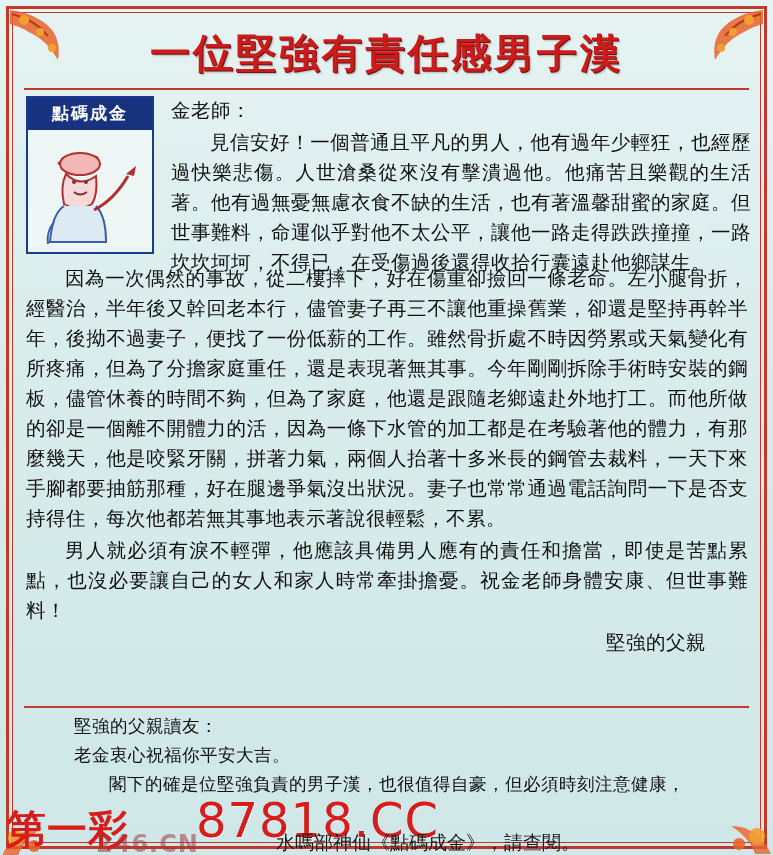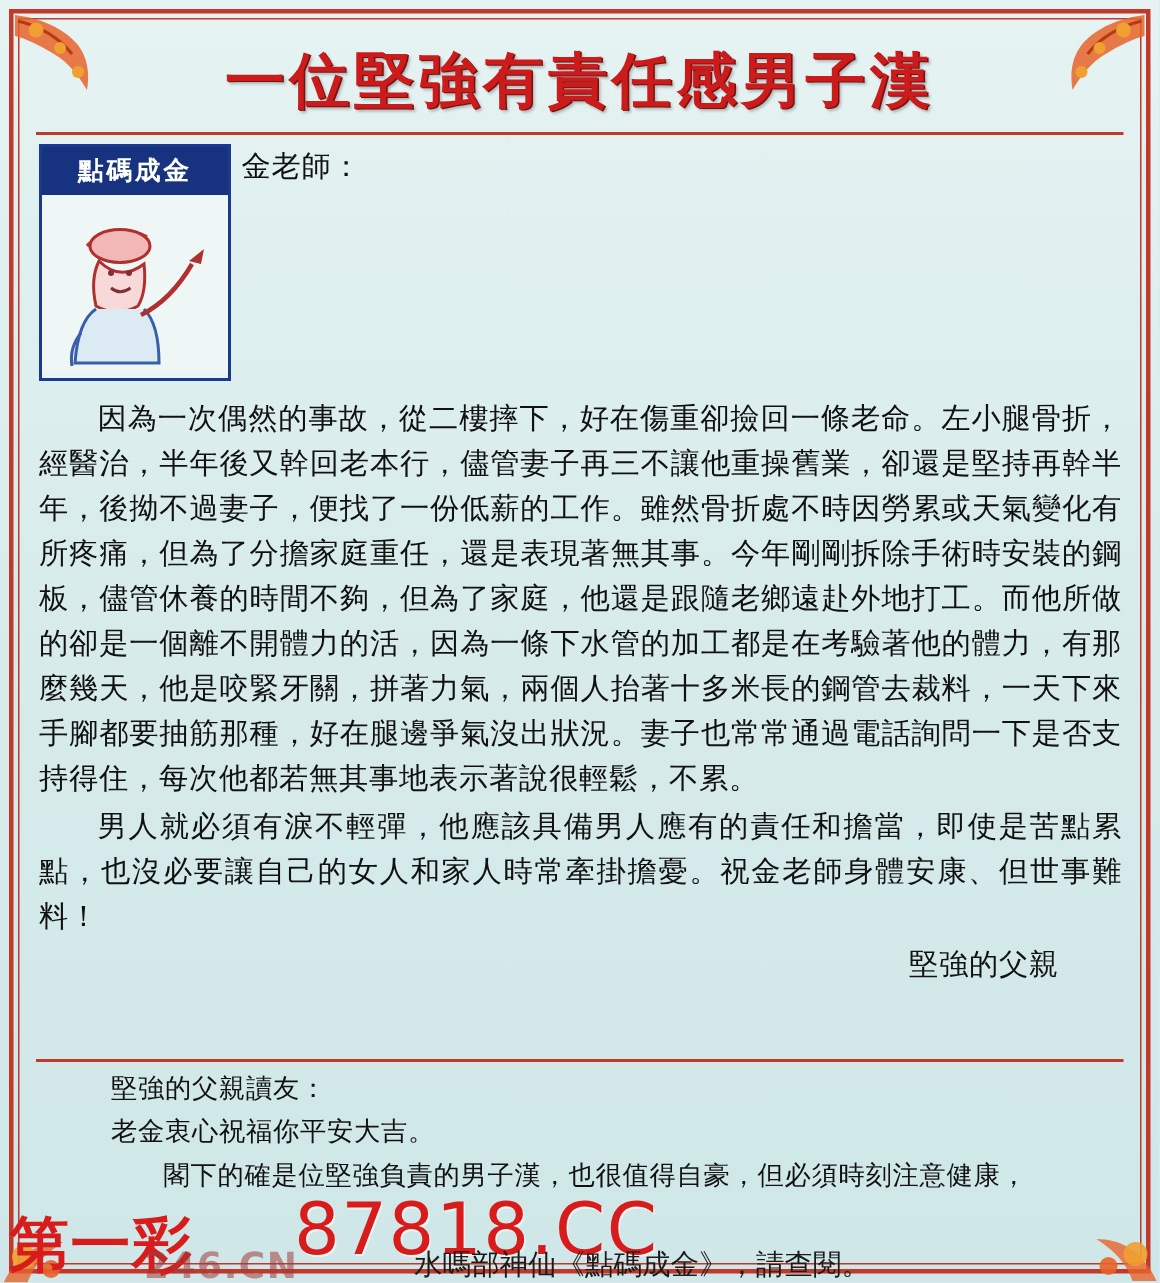--- a/index.html
+++ b/index.html
@@ -94,21 +94,21 @@
   }
   .logo-art {
     position: relative;
     height: 118px;
   }
   .logo-art svg { display: block; }
 
   
   .content {
     position: absolute;
-    left: 161px;
+    left: 171px;
     top: 96px;
     width: 580px;
   }
   .para, .para-wide {
     font-family: "DejaVu Serif", serif;
     font-size: 19.5px;
     line-height: 30px;
     color: #111;
     text-align: justify;
     margin: 0;
@@ -259,20 +259,21 @@
         <path d="M36 76 q-12 8 -14 36 l56 0 q0 -26 -10 -36" fill="#dceaf3" stroke="#3b5ea8" stroke-width="2"></path>
         <path d="M66 80 q20 -10 34 -34" stroke="#b03030" stroke-width="3" fill="none"></path>
         <path d="M98 44 l10 -8 l-2 10 Z" fill="#b03030"></path>
         <path d="M26 92 q-8 10 -6 22" stroke="#3b5ea8" stroke-width="2" fill="none"></path>
       </svg>
     </div>
   </div>
 
   <div class="content">
     <p class="para salutation">金老師：</p>
+    <p class="para indent">見信安好！一個普通且平凡的男人，他有過年少輕狂，也經歷過快樂悲傷。人世滄桑從來沒有擊潰過他。他痛苦且樂觀的生活著。他有過無憂無慮衣食不缺的生活，也有著溫馨甜蜜的家庭。但世事難料，命運似乎對他不太公平，讓他一路走得跌跌撞撞，一路坎坎坷坷，不得已，在受傷過後還得收拾行囊遠赴他鄉謀生。</p>
   </div>
 
   <div class="body-wide">
     <p class="para indent">因為一次偶然的事故，從二樓摔下，好在傷重卻撿回一條老命。左小腿骨折，經醫治，半年後又幹回老本行，儘管妻子再三不讓他重操舊業，卻還是堅持再幹半年，後拗不過妻子，便找了一份低薪的工作。雖然骨折處不時因勞累或天氣變化有所疼痛，但為了分擔家庭重任，還是表現著無其事。今年剛剛拆除手術時安裝的鋼板，儘管休養的時間不夠，但為了家庭，他還是跟隨老鄉遠赴外地打工。而他所做的卻是一個離不開體力的活，因為一條下水管的加工都是在考驗著他的體力，有那麼幾天，他是咬緊牙關，拼著力氣，兩個人抬著十多米長的鋼管去裁料，一天下來手腳都要抽筋那種，好在腿邊爭氣沒出狀況。妻子也常常通過電話詢問一下是否支持得住，每次他都若無其事地表示著說很輕鬆，不累。</p>
     <p class="para indent">男人就必須有淚不輕彈，他應該具備男人應有的責任和擔當，即使是苦點累點，也沒必要讓自己的女人和家人時常牽掛擔憂。祝金老師身體安康、但世事難料！</p>
     <p class="para sign">堅強的父親</p>
   </div>
 
   <div class="divider"></div>
 

